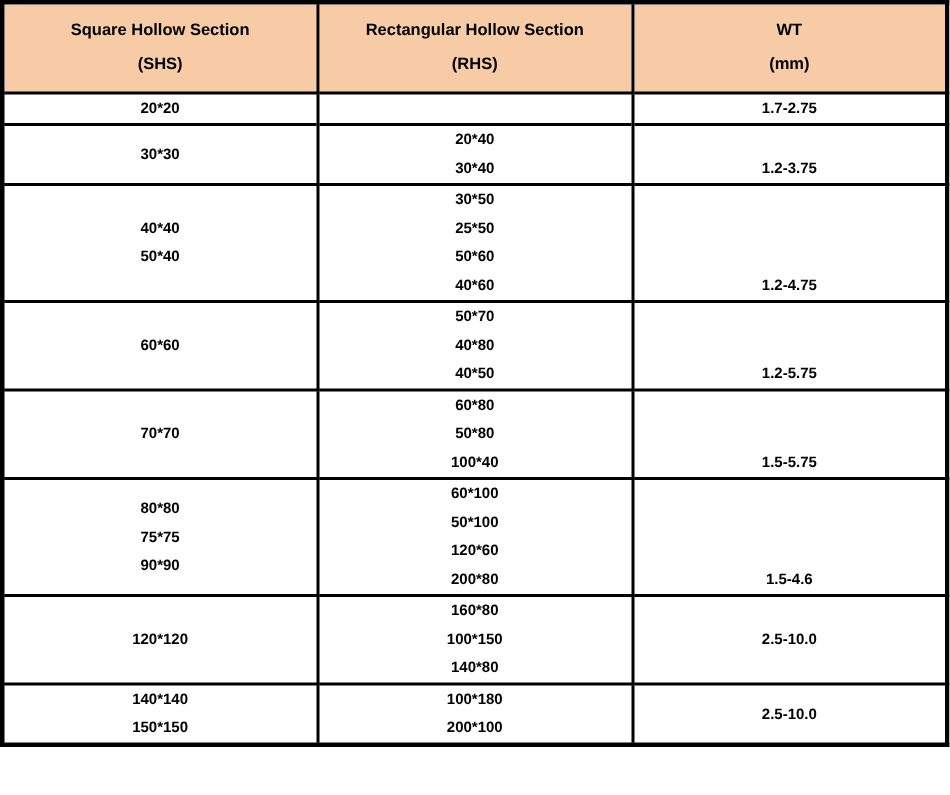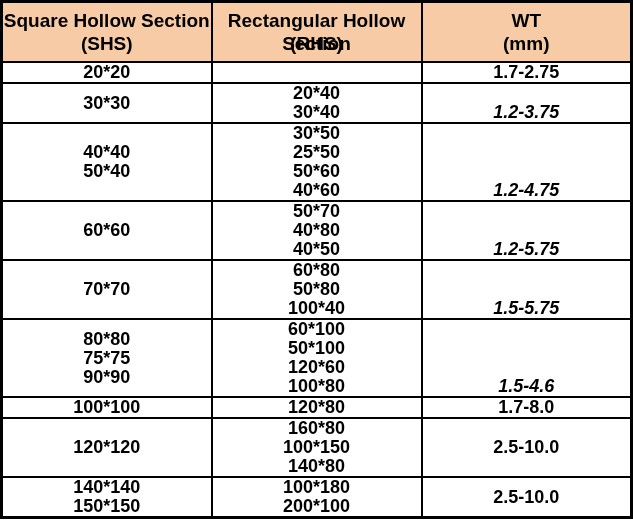--- a/index.html
+++ b/index.html
@@ -23,39 +23,38 @@
   .spec-table th,
   .spec-table td {
     border: 2px solid #000000;
     padding: 0;
     text-align: center;
     vertical-align: middle;
     overflow: hidden;
   }
   .spec-table thead th {
     background: #F6CBA6;
-    font-size: 19px;
+    font-size: 11px;
     height: 52px;
     padding: 3px 0;
   }
   .spec-table thead th .hline {
     line-height: 23px;
     height: 23px;
   }
   .spec-table td {
-    font-size: 18px;
+    font-size: 10px;
     background: #ffffff;
   }
   .line {
     height: 19px;
     line-height: 19px;
   }
   td.wt-bottom {
     vertical-align: bottom;
-    font-style: italic;
   }
   tr.thin-bottom td {
     border-bottom-width: 1px;
   }
 </style>
 </head>
 <body>
 
 <table class="spec-table">
   <thead>
@@ -142,35 +141,24 @@
       <tr style="height: 76px;">
         <td>
           <div class="line">80*80</div>
           <div class="line">75*75</div>
           <div class="line">90*90</div>
         </td>
         <td>
           <div class="line">60*100</div>
           <div class="line">50*100</div>
           <div class="line">120*60</div>
-          <div class="line">100*80</div>
+          <div class="line">200*80</div>
         </td>
         <td class="wt-bottom">
           <div class="line">1.5-4.6</div>
-        </td>
-      </tr>
-      <tr style="height: 19px;">
-        <td>
-          <div class="line">100*100</div>
-        </td>
-        <td>
-          <div class="line">120*80</div>
-        </td>
-        <td>
-          <div class="line">1.7-8.0</div>
         </td>
       </tr>
       <tr style="height: 57px;">
         <td>
           <div class="line">120*120</div>
         </td>
         <td>
           <div class="line">160*80</div>
           <div class="line">100*150</div>
           <div class="line">140*80</div>

